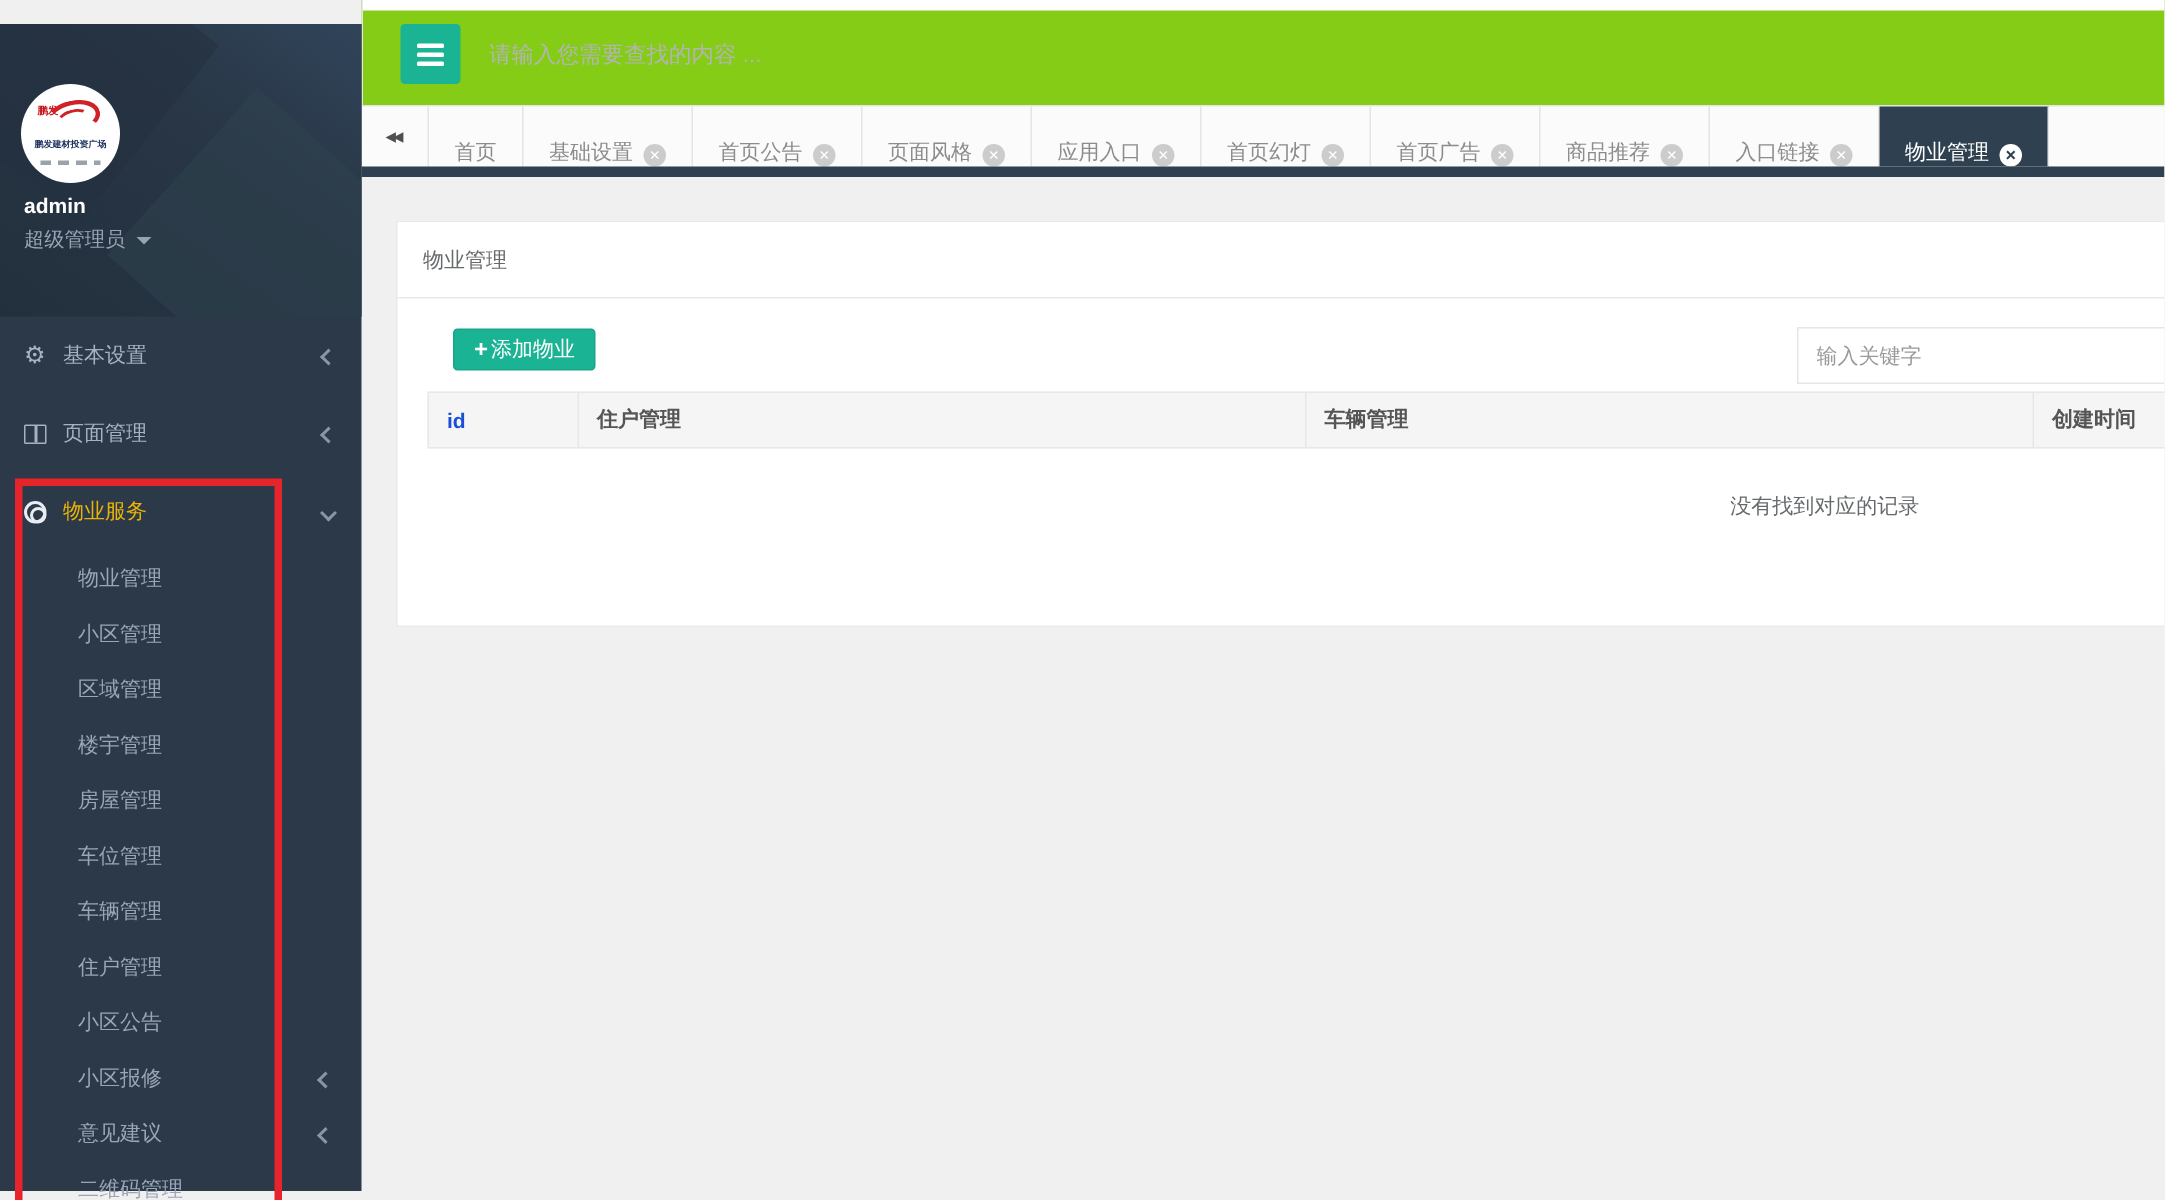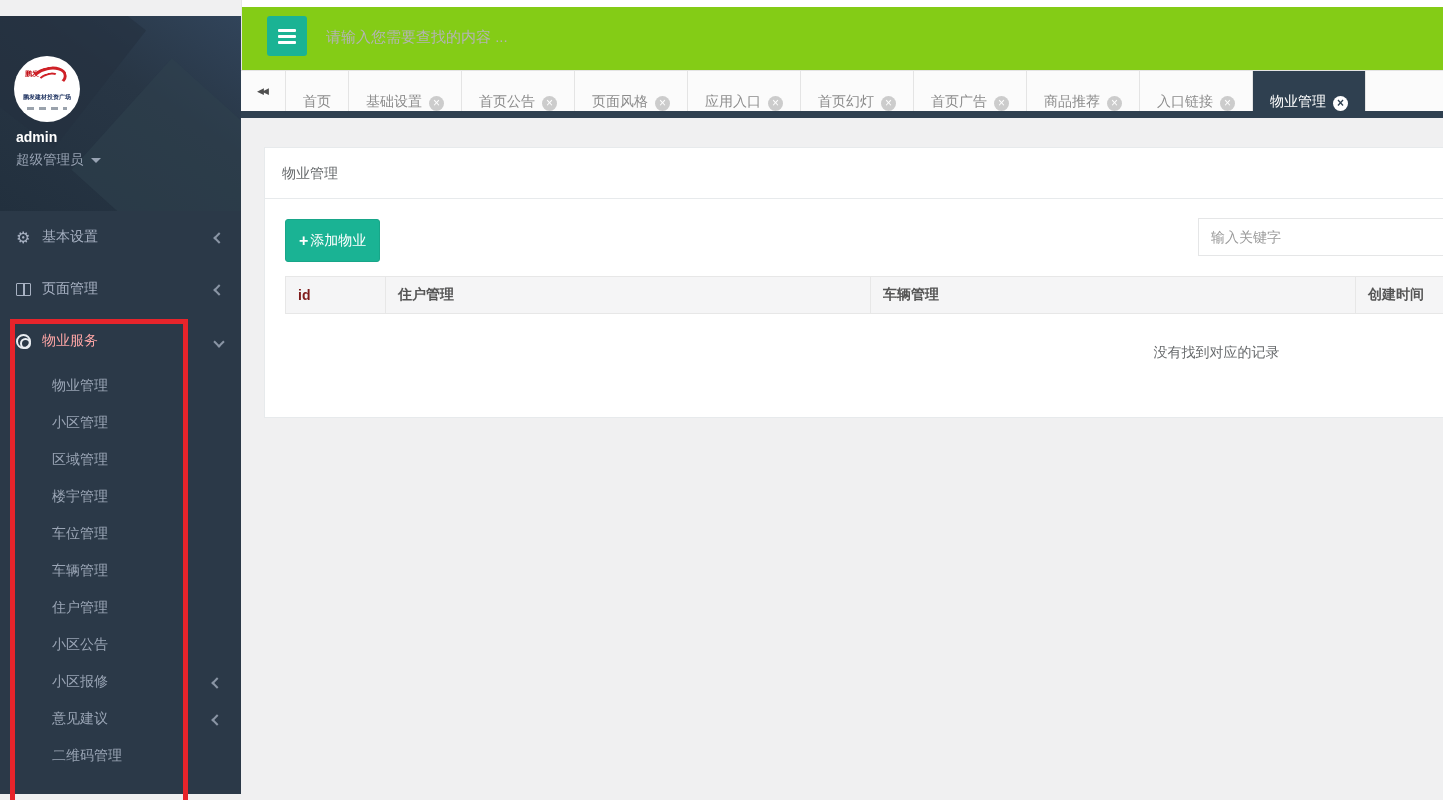--- a/index.html
+++ b/index.html
@@ -31,21 +31,21 @@
   .brand-sub { position:absolute; left:13px; bottom:12px; width:40px; height:3px;
     background:repeating-linear-gradient(90deg,#9aa2ac 0 7px,transparent 7px 12px); }
   .user-name { position:absolute; left:16px; top:113px; color:#fff; font-weight:bold; font-size:14px; z-index:2; }
   .user-role { position:absolute; left:16px; top:135px; color:#98a3b3; font-size:13.5px; z-index:2; cursor:pointer; }
   .caret-down { display:inline-block; margin-left:7px; width:0; height:0; vertical-align:middle;
     border-left:5px solid transparent; border-right:5px solid transparent; border-top:5px solid #98a3b3; }
 
   .nav-item { height:52px; display:flex; align-items:center; padding:0 18px 0 16px;
     color:#a7b1c2; font-size:14px; cursor:pointer; }
   .nav-item .ico { width:26px; display:inline-flex; align-items:center; color:#a7b1c2; }
-  .nav-item.expanded .lbl { color:#fca5a5; }
+  .nav-item.expanded .lbl { color:#eab308; }
   .nav-sub { height:37px; display:flex; align-items:center; padding:0 20px 0 52px;
     color:#9aa5b5; font-size:14px; cursor:pointer; }
   .chev { margin-left:auto; display:inline-block; }
   .chev[data-chev]::before { content:""; display:inline-block; width:6px; height:6px;
     border-right:2px solid #8a95a5; border-bottom:2px solid #8a95a5; }
   .chev[data-chev="left"]::before { transform:rotate(135deg); }
   .chev[data-chev="down"]::before { transform:rotate(45deg); }
 
   .gear-glyph { font-size:16px; line-height:15px; }
   .cols-glyph { width:15px; height:13px; border:1px solid #a7b1c2; border-radius:1px; position:relative; display:inline-block; }
@@ -84,32 +84,32 @@
   .tab.active .tab-close { background:#fff; color:#2f4050; font-weight:bold; }
   #stripe { position:absolute; left:241px; top:111px; right:0; height:7px; background:#2f4050; }
 
   
   #content { position:absolute; left:241px; top:118px; right:0; bottom:0; background:#f0f0f1; overflow:hidden; }
   #card { position:absolute; left:23px; top:29px; width:1905px; height:271px; background:#fff;
     border:1px solid #e7eaec; }
   .card-title { height:51px; line-height:51px; padding-left:17px; font-size:14px; color:#676a6c;
     border-bottom:1px solid #e7eaec; }
   .card-body { position:relative; padding:20px; }
-  .btn-add { display:inline-flex; align-items:center; height:43px; padding:0 13px; background:#1ab394;
-    border:1px solid #18a689; border-radius:3px; color:#fff; font-size:14px; cursor:pointer; font-family:inherit; }
+  .btn-add { display:inline-flex; align-items:center; height:28px; padding:0 13px; background:#1ab394;
+    border:1px solid #18a689; border-radius:3px; color:#fff; font-size:14px; cursor:pointer; font-family:inherit;margin-left:17px; }
   .plus-icon::before { content:"+"; font-weight:bold; font-size:16px; margin-right:2px; line-height:1; }
   .kw-input { position:absolute; left:933px; top:19px; width:420px; height:38px; border:1px solid #e5e6e7;
     padding:0 12px; font-size:14px; color:#555; outline:none; background:#fff; font-family:inherit; }
   .kw-input::placeholder { color:#9a9a9a; }
   .table-wrap { margin-top:14px; }
   .thead { display:flex; height:38px; background:#f5f5f6; border:1px solid #e7e7e7; align-items:stretch;
     font-size:14px; color:#555; font-weight:bold; }
   .th { display:flex; align-items:center; padding:0 12px; border-right:1px solid #e7e7e7; }
   .th:last-child { border-right:none; }
-  .th-id { width:100px; color:#7f1d1d;text-align:center; }
+  .th-id { width:100px; color:#1d4ed8;text-align:center; }
   .th-name { width:485px; } .th-phone { width:485px; } .th-created { flex:1; }
   .empty-row { padding-top:30px; height:90px; text-align:center; color:#676a6c; font-size:14px; }
 </style>
 </head>
 <body>
 
 <div id="sidebar">
   <div class="nav-header">
     <div class="logo-circle">
       <span class="brand-top">鹏发</span>
@@ -149,20 +149,23 @@
           <span>物业管理</span>
         </div>
       <div class="nav-sub">
           <span>小区管理</span>
         </div>
       <div class="nav-sub">
           <span>区域管理</span>
         </div>
       <div class="nav-sub">
           <span>楼宇管理</span>
+        </div>
+      <div class="nav-sub">
+          <span>房屋管理</span>
         </div>
       <div class="nav-sub">
           <span>车位管理</span>
         </div>
       <div class="nav-sub">
           <span>车辆管理</span>
         </div>
       <div class="nav-sub">
           <span>住户管理</span>
         </div>

